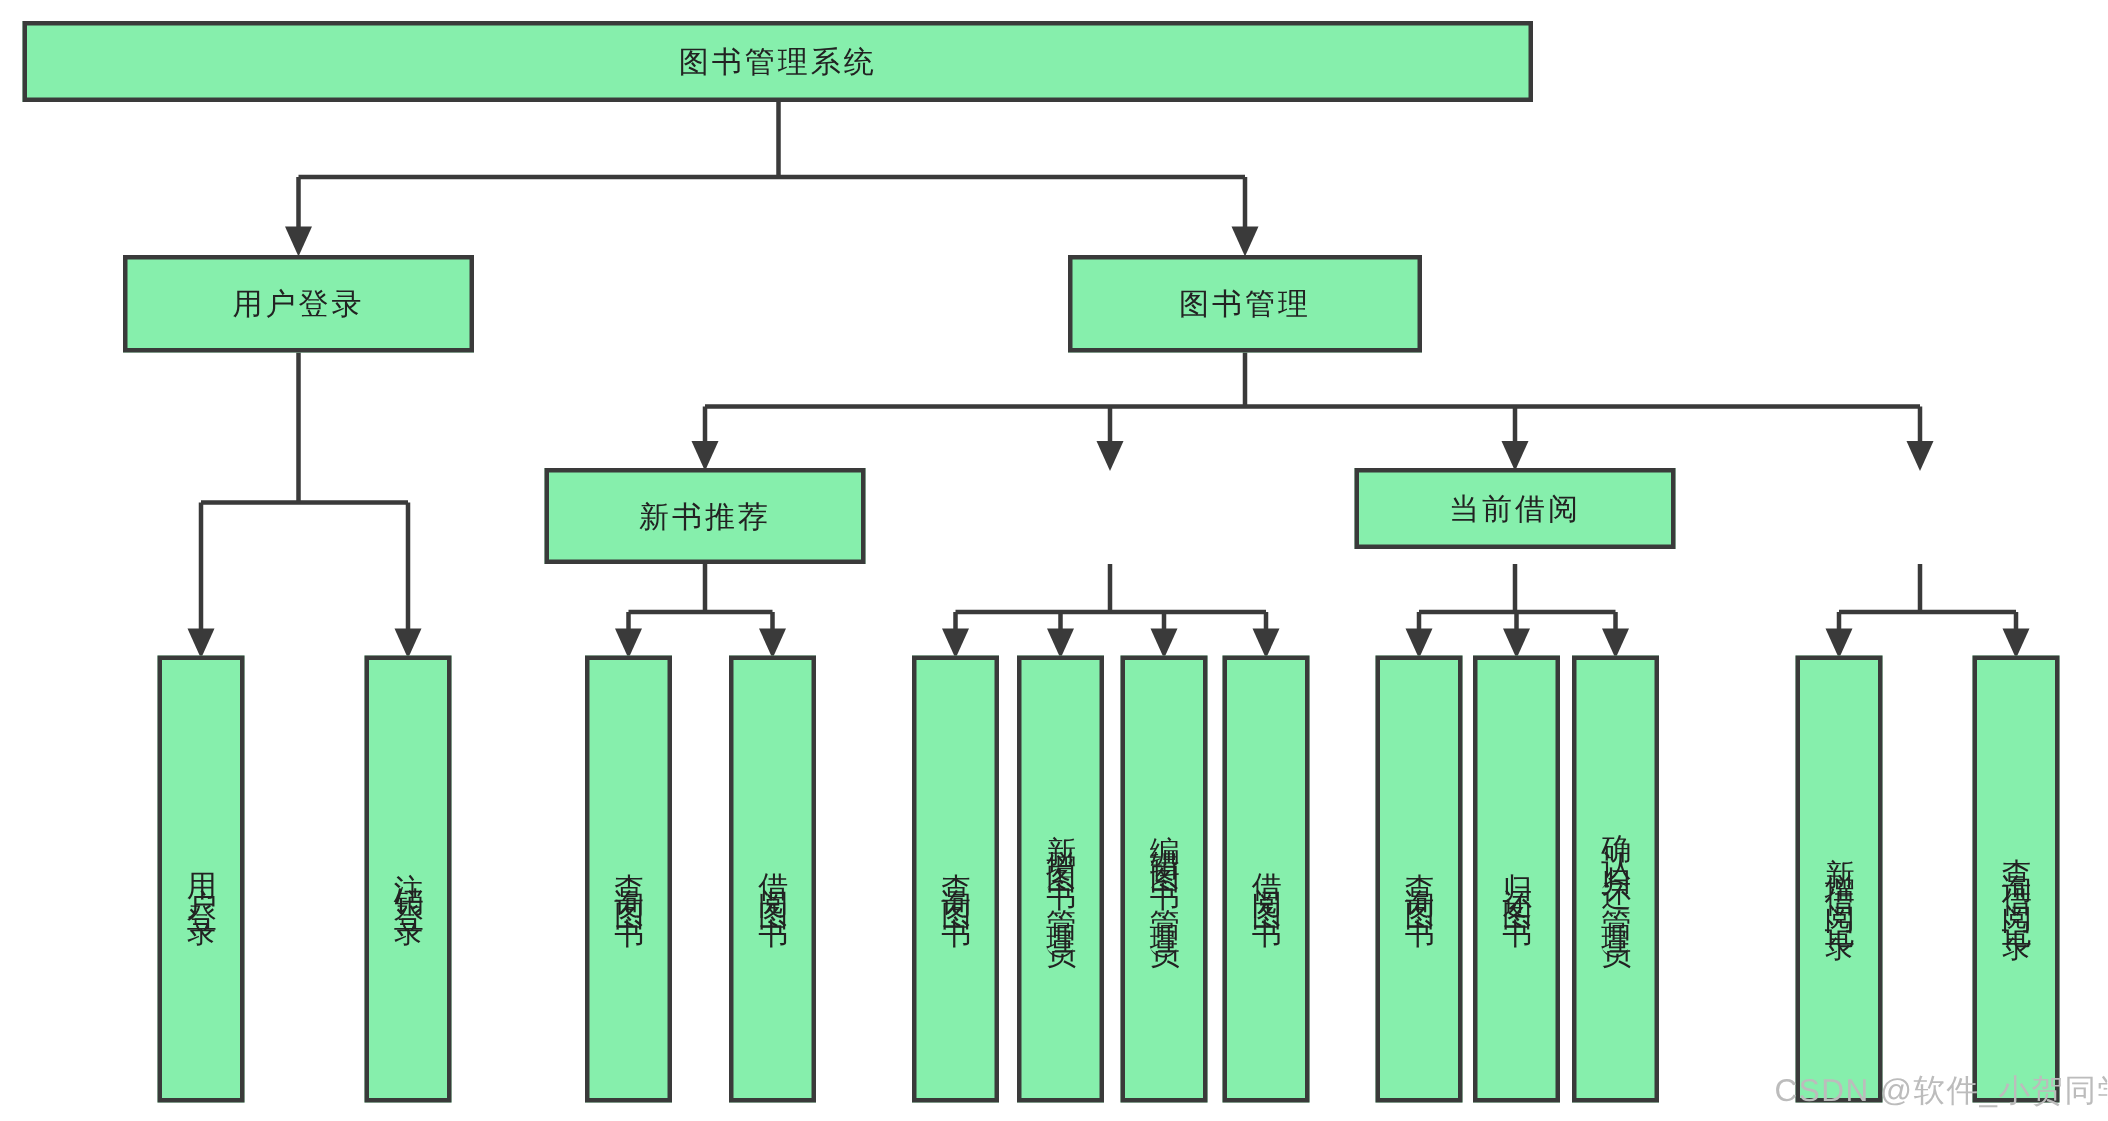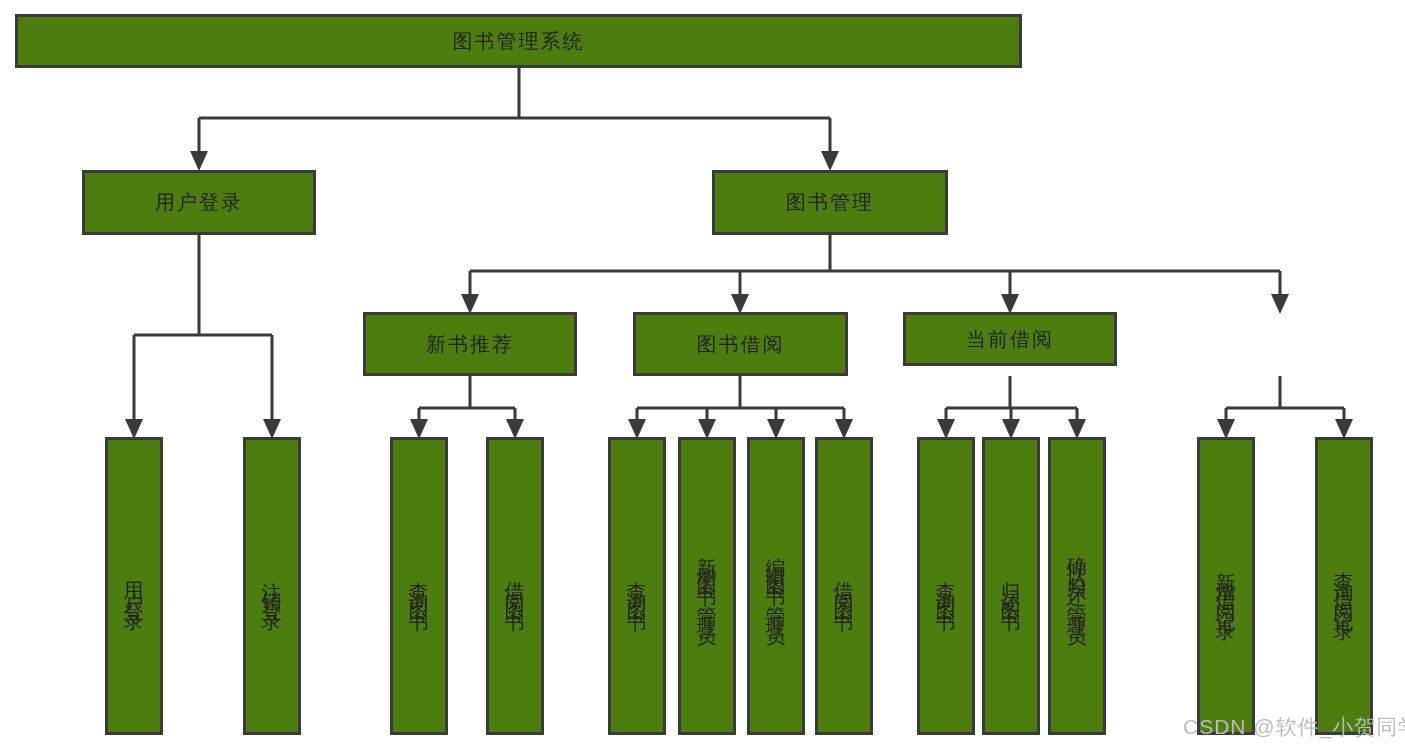--- a/index.html
+++ b/index.html
@@ -13,21 +13,21 @@
   }
   .wires {
     position: absolute;
     left: 0; top: 0;
     width: 1405px; height: 747px;
   }
   .node {
     position: absolute;
     box-sizing: border-box;
     border: 3px solid #3a3a3a;
-    background: #4d7c0f;
+    background: #86efac;
     display: flex;
     align-items: center;
     justify-content: center;
     color: #222222;
   }
   .h {
     font-size: 20px;
     letter-spacing: 2px;
     white-space: nowrap;
   }
@@ -85,21 +85,20 @@
       <polygon points="1335,419 1353,419 1344,439"></polygon>
     </g>
   </svg>
 
   <div class="node h" style="left:15px;top:14px;width:1007px;height:54px">图书管理系统</div>
 
   <div class="node h" style="left:82px;top:170px;width:234px;height:65px">用户登录</div>
   <div class="node h" style="left:363px;top:312px;width:214px;height:64px">新书推荐</div>
 
   <div class="node h" style="left:712px;top:170px;width:236px;height:65px">图书管理</div>
-  <div class="node h" style="left:633px;top:312px;width:215px;height:64px">图书借阅</div>
   <div class="node h" style="left:903px;top:312px;width:214px;height:54px">当前借阅</div>
 
   <div class="node v" style="left:105px;top:437px;width:58px;height:298px">
     <span>用户登录</span>
   </div>
   <div class="node v" style="left:243px;top:437px;width:58px;height:298px">
     <span>注销登录</span>
   </div>
 
   <div class="node v" style="left:390px;top:437px;width:58px;height:298px">

